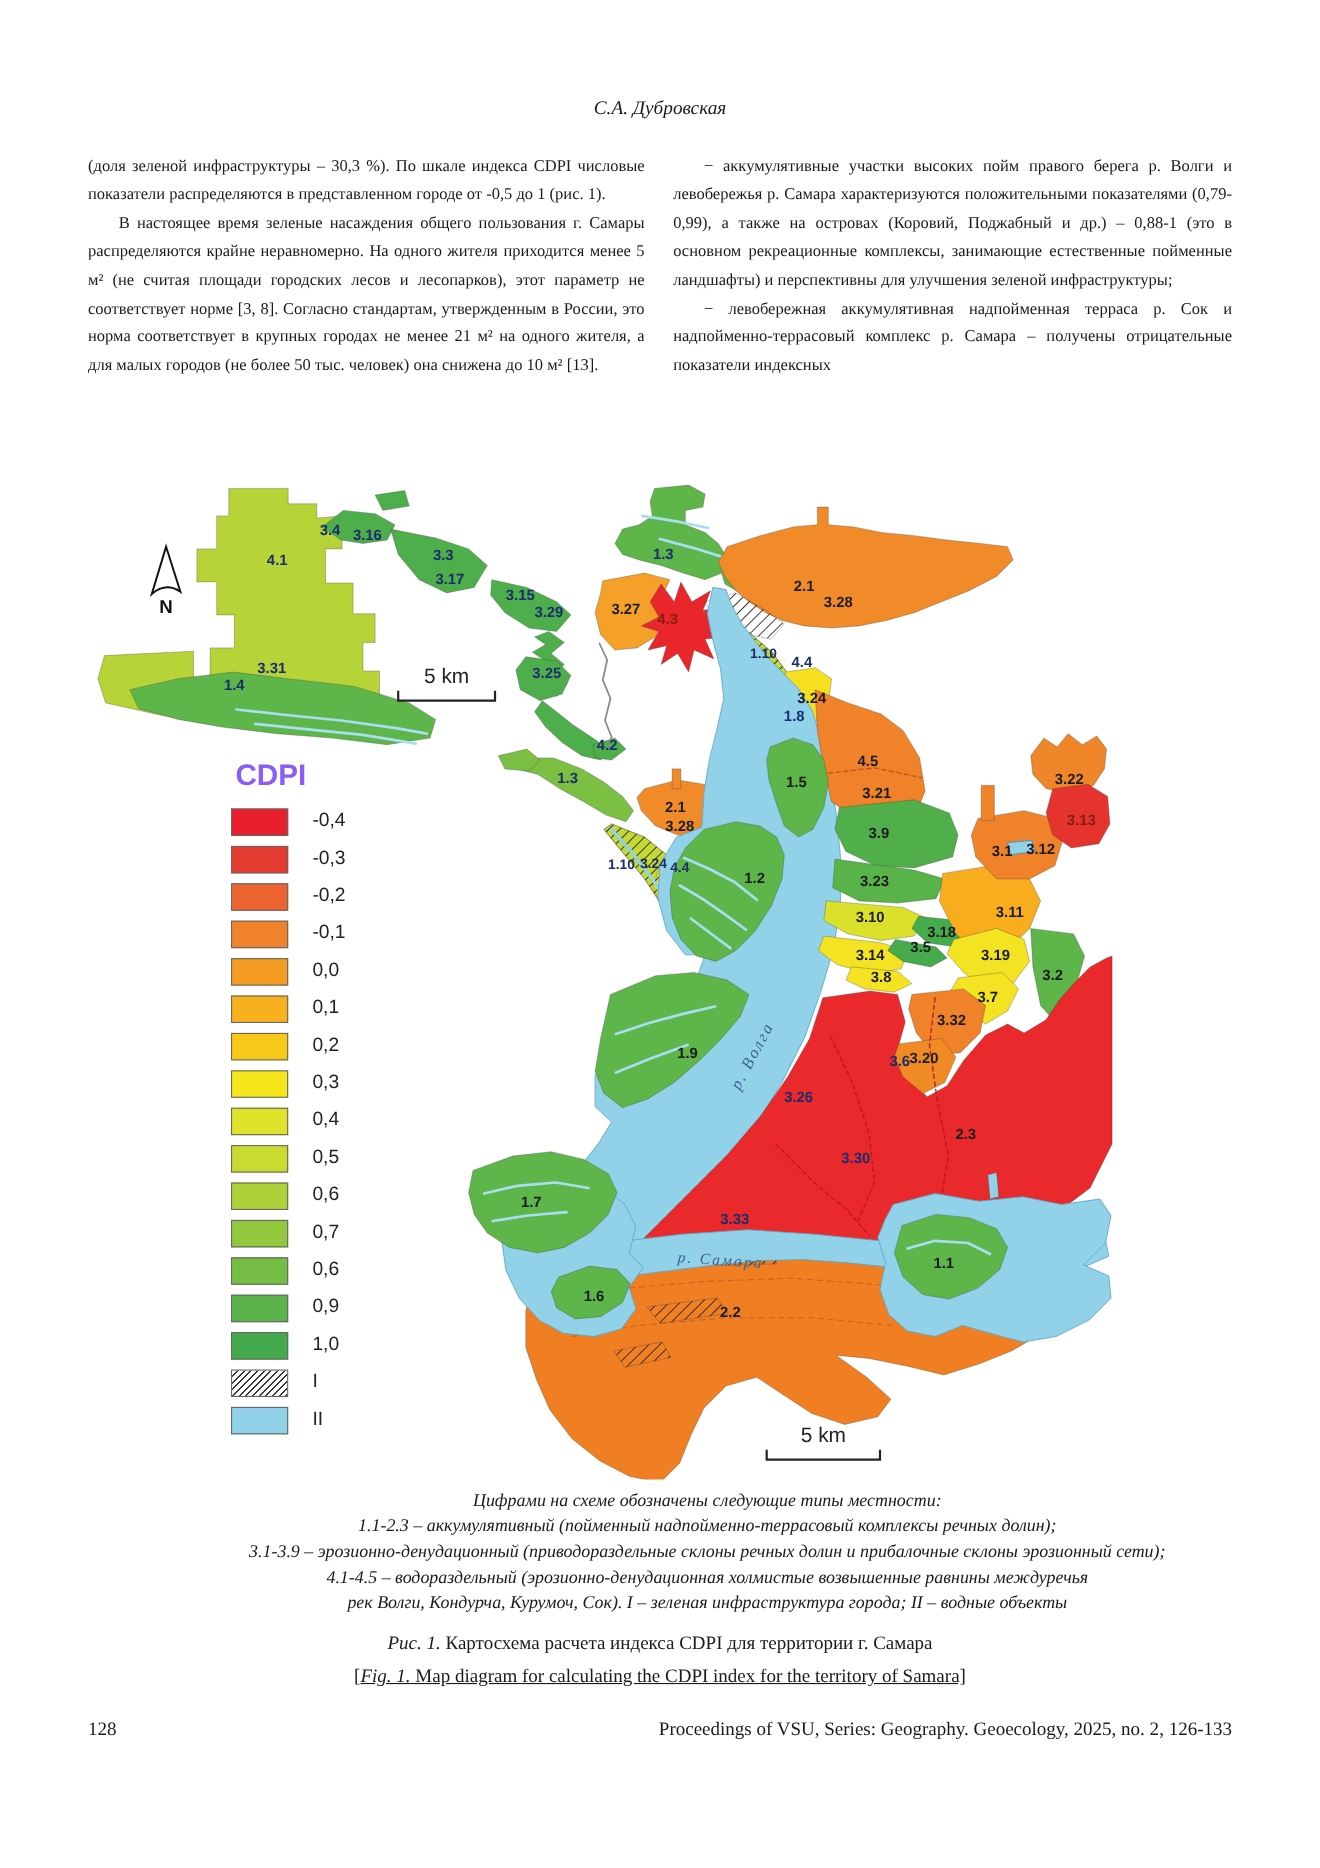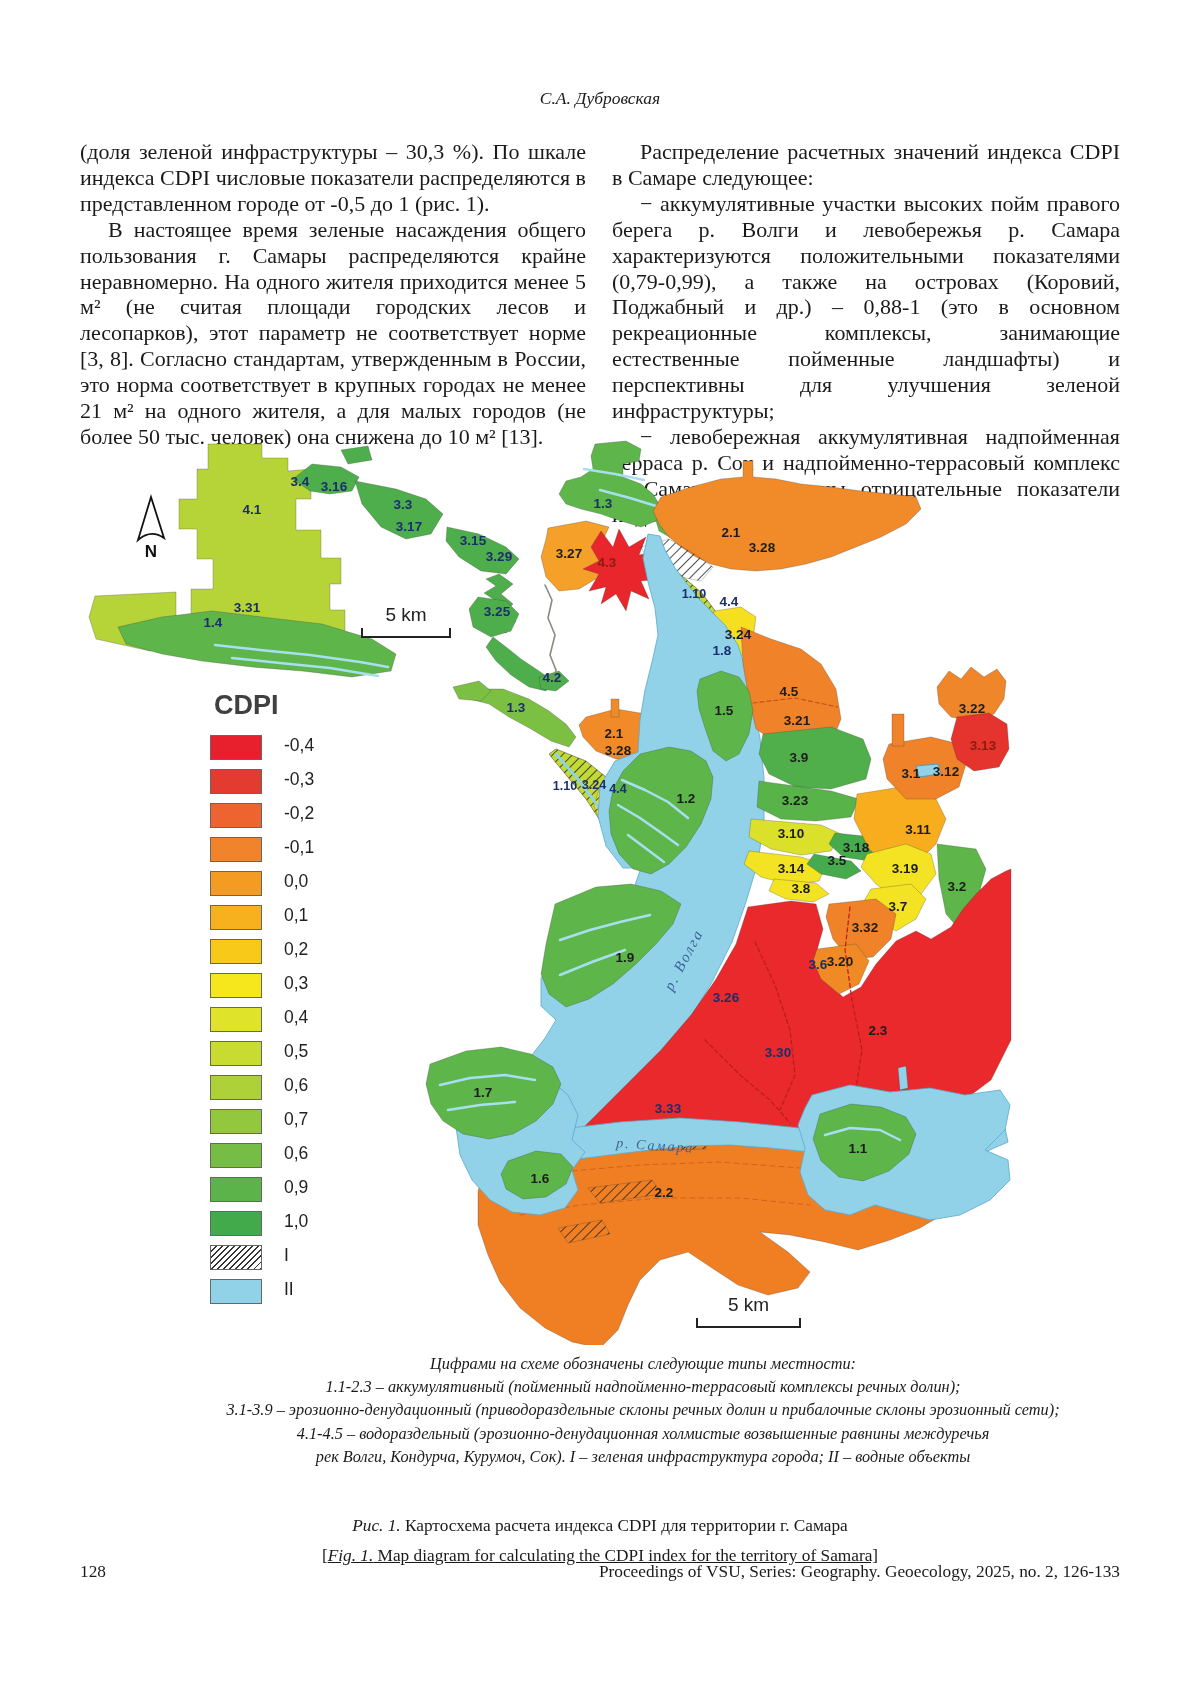--- a/index.html
+++ b/index.html
@@ -1,65 +1,64 @@
 <!DOCTYPE html>
 <html><head>
 <meta charset="utf-8">
 <style>
   html,body{margin:0;padding:0;background:#fff;}
   #page{position:relative;width:1200px;height:1698px;background:#fff;overflow:hidden;
         font-family:"Liberation Serif",serif;color:#1a1a1a;border-radius:23px;}
   .author{position:absolute;top:88px;left:0;width:100%;text-align:center;
           font-style:italic;font-size:17.5px;}
-  .col{position:absolute;top:139px;font-size:22px;line-height:25.9px;text-align:justify;}
+  .col{position:absolute;top:139px;font-size:15px;line-height:25.9px;text-align:justify;}
   #left-col{left:80px;width:506px;}
   #right-col{left:612px;width:508px;}
   .para{margin:0;}
   .para.indent{text-indent:28px;}
   
   .map-svg{position:absolute;left:85px;top:440px;width:930px;height:905px;z-index:1;}
   .mlbl{font-family:"Liberation Sans",sans-serif;font-weight:bold;text-anchor:middle;}
   .mlbl.navy{fill:#1b2e6b;} .mlbl.black{fill:#1c1c1c;} .mlbl.red{fill:#8d1c10;}
   .riverlbl{font-family:"Liberation Serif",serif;font-style:italic;fill:#3c6394;
             text-anchor:middle;letter-spacing:2px;}
   .scalelbl{font-family:"Liberation Sans",sans-serif;font-size:19px;fill:#222;}
   .north-n{font-family:"Liberation Sans",sans-serif;font-weight:bold;font-size:17px;fill:#111;}
   
   #legend{position:absolute;left:210px;top:690px;z-index:2;}
   .leg-title{font-family:"Liberation Sans",sans-serif;font-weight:bold;font-size:27px;
-             color:#404040;margin:0 0 14px 4px;}
+             color:#8b5cf6;margin:0 0 14px 4px;}
   .leg-row{display:flex;align-items:flex-start;height:25px;margin-bottom:9px;}
   .leg-swatch{width:52px;height:25px;border:1px solid #666;box-sizing:border-box;flex:0 0 auto;}
   .leg-swatch.hatch{background:repeating-linear-gradient(135deg,#fff 0 3px,#333 3px 4.3px);}
   .leg-label{font-family:"Liberation Sans",sans-serif;font-size:17.5px;color:#222;margin-left:22px;}
   
   #caption-block{position:absolute;top:1352px;left:0;width:100%;text-align:center;
                  font-style:italic;font-size:16.3px;line-height:23.2px;margin-left:43px;}
-  .figcap{position:absolute;left:0;width:100%;text-align:center;font-size:17.3px;margin-top:32px;}
+  .figcap{position:absolute;left:0;width:100%;text-align:center;font-size:17.3px;}
   #figcap-ru{top:1484px;}
   #figcap-en{top:1514px;text-decoration:underline;}
   .figcap .pfx{font-style:italic;}
   
   #footer{position:absolute;top:1562px;left:80px;width:1040px;font-size:17.3px;}
   #footer .pageno{position:absolute;left:0;top:0;}
   #footer .journal{position:absolute;right:0;top:0;}
 </style>
 </head>
 <body>
 
 <div id="page">
 
   <div class="author">С.А. Дубровская</div>
 
   <div class="col" id="left-col">
       <div class="para">(доля зеленой инфраструктуры – 30,3 %). По шкале индекса CDPI числовые показатели распределяются в представленном городе от -0,5 до 1 (рис. 1).</div>
       <div class="para indent">В настоящее время зеленые насаждения общего пользования г. Самары распределяются крайне неравномерно. На одного жителя приходится менее 5 м² (не считая площади городских лесов и лесопарков), этот параметр не соответствует норме [3, 8]. Согласно стандартам, утвержденным в России, это норма соответствует в крупных городах не менее 21 м² на одного жителя, а для малых городов (не более 50 тыс. человек) она снижена до 10 м² [13].</div>
     </div>
   <div class="col" id="right-col">
-      <div class="para indent">Распределение расчетных значений индекса CDPI в Самаре следующее:</div>
       <div class="para indent">− аккумулятивные участки высоких пойм правого берега р. Волги и левобережья р. Самара характеризуются положительными показателями (0,79-0,99), а также на островах (Коровий, Поджабный и др.) – 0,88-1 (это в основном рекреационные комплексы, занимающие естественные пойменные ландшафты) и перспективны для улучшения зеленой инфраструктуры;</div>
       <div class="para indent">− левобережная аккумулятивная надпойменная терраса р. Сок и надпойменно-террасовый комплекс р. Самара – получены отрицательные показатели индексных</div>
     </div>
 
   <svg class="map-svg" viewBox="85 440 930 905" xmlns="http://www.w3.org/2000/svg">
     <defs>
       <pattern id="hatchP" width="7" height="7" patternTransform="rotate(45)" patternUnits="userSpaceOnUse">
         <line x1="0" y1="0" x2="0" y2="7" stroke="#222" stroke-width="1.6"></line>
       </pattern>
     </defs>

